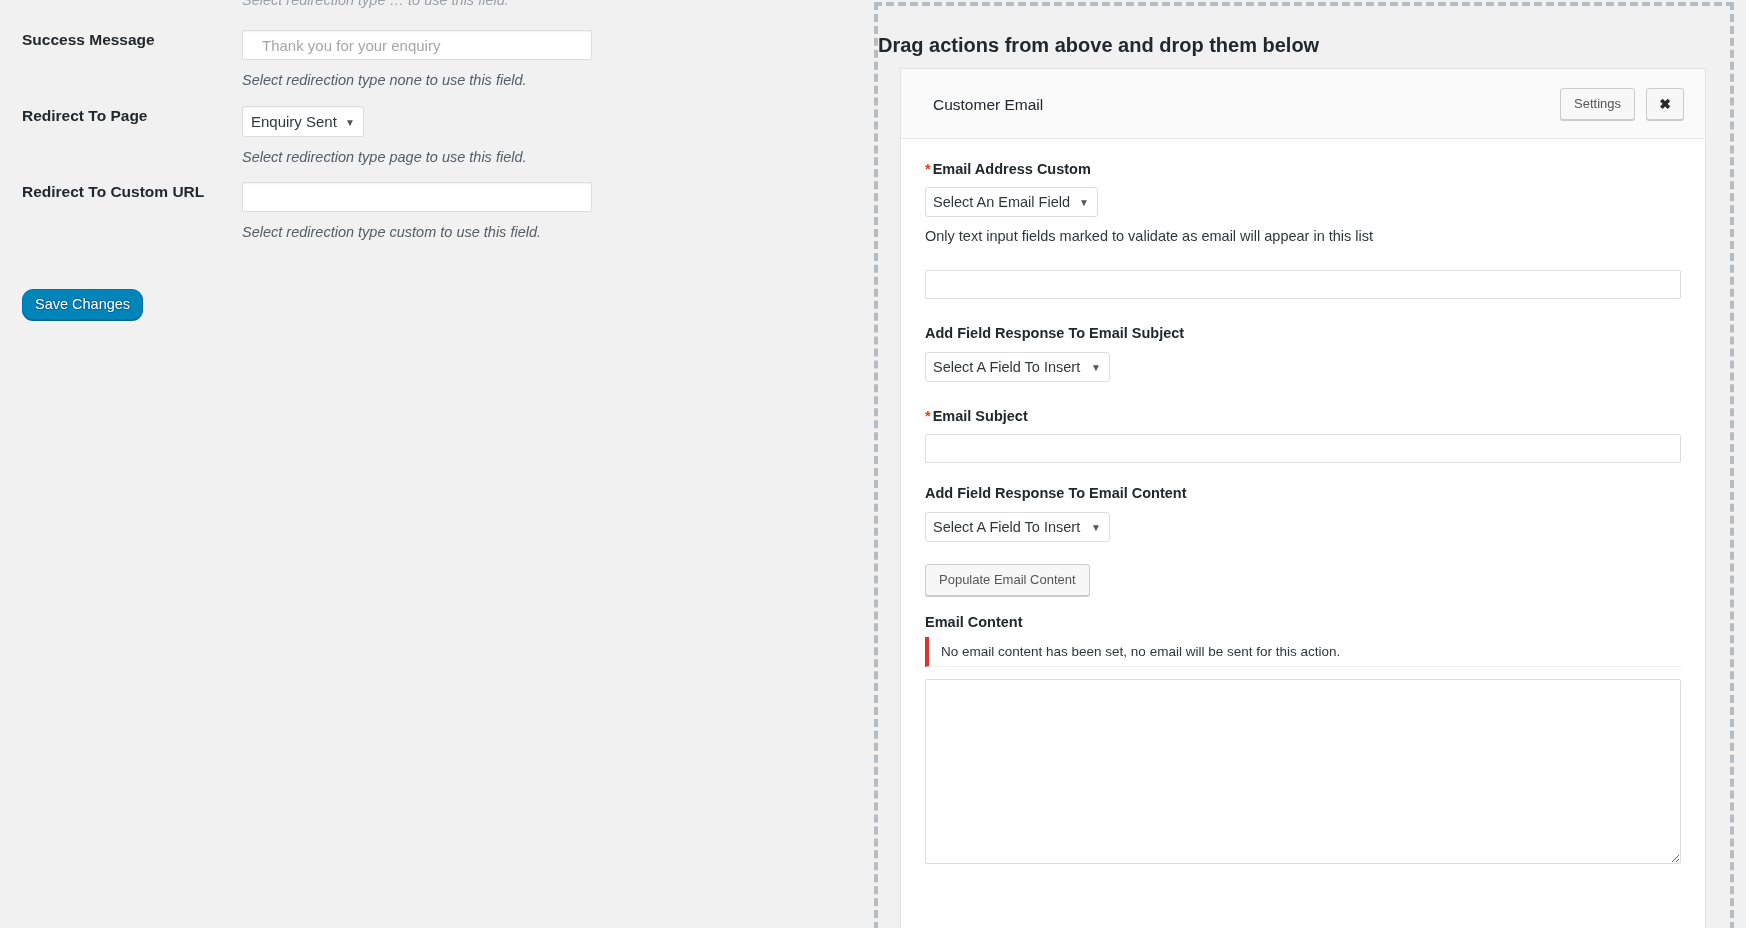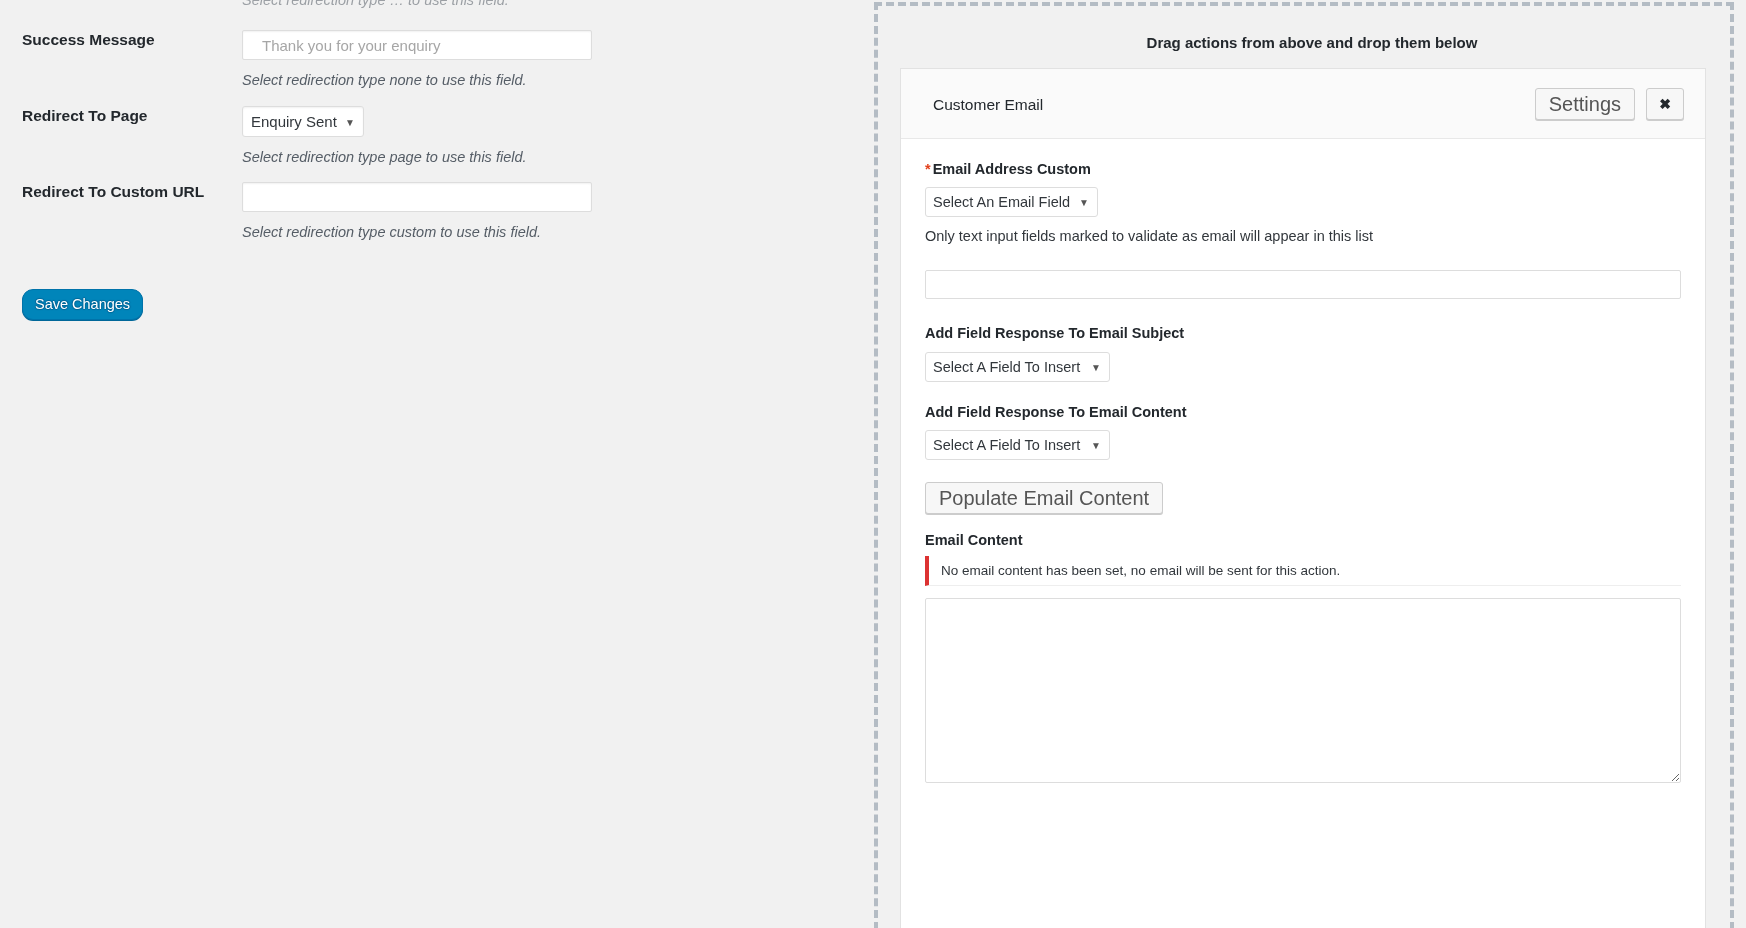--- a/index.html
+++ b/index.html
@@ -122,24 +122,23 @@
     top: 2px;
     width: 860px;
     height: 940px;
     border: 4px dashed #b4bcc4;
     border-bottom: none;
     background: #f1f1f1;
   }
 
   .dropzone-title {
     position: absolute;
-    left: 8px; top: 28px;
+    left: 0; top: 28px;
     width: 100%;
-    text-align: center;
-    font-size: 15px;
+    font-size: 20px;
     font-weight: bold;
     color: #23282d;
   }
 
   
   .action-card {
     position: absolute;
     left: 22px;
     top: 62px;
     width: 806px;
@@ -169,21 +168,21 @@
     top: 19px;
     display: flex;
     gap: 11px;
     align-items: center;
   }
 
   .btn-secondary {
     padding: 0 13px;
     height: 32px;
     line-height: 30px;
-    font-size: 20px;
+    font-size: 13px;
     font-family: "Liberation Sans", sans-serif;
     color: #555;
     background: #f7f7f7;
     border: 1px solid #ccc;
     border-radius: 3px;
     box-shadow: 0 1px 0 #ccc;
     cursor: pointer;
   }
   .btn-close {
     width: 38px;
@@ -365,20 +364,26 @@
         <div class="fld" style="margin-top:26px;">
           <div class="fld-label">Add Field Response To Email Subject</div>
           <span class="select-wrap">
             <select class="narrow-select">
               <option>Select A Field To Insert</option>
             </select>
             <span class="caret">▼</span>
           </span>
         </div>
 
+        <div class="fld" style="margin-top:26px;">
+          <div class="fld-label">
+            <span class="req-star">*</span><span>Email Subject</span>
+          </div>
+          <input class="wide-input" type="text" placeholder="" style="">
+        </div>
 
         <div class="fld" style="margin-top:22px;">
           <div class="fld-label">Add Field Response To Email Content</div>
           <span class="select-wrap">
             <select class="narrow-select">
               <option>Select A Field To Insert</option>
             </select>
             <span class="caret">▼</span>
           </span>
         </div>

